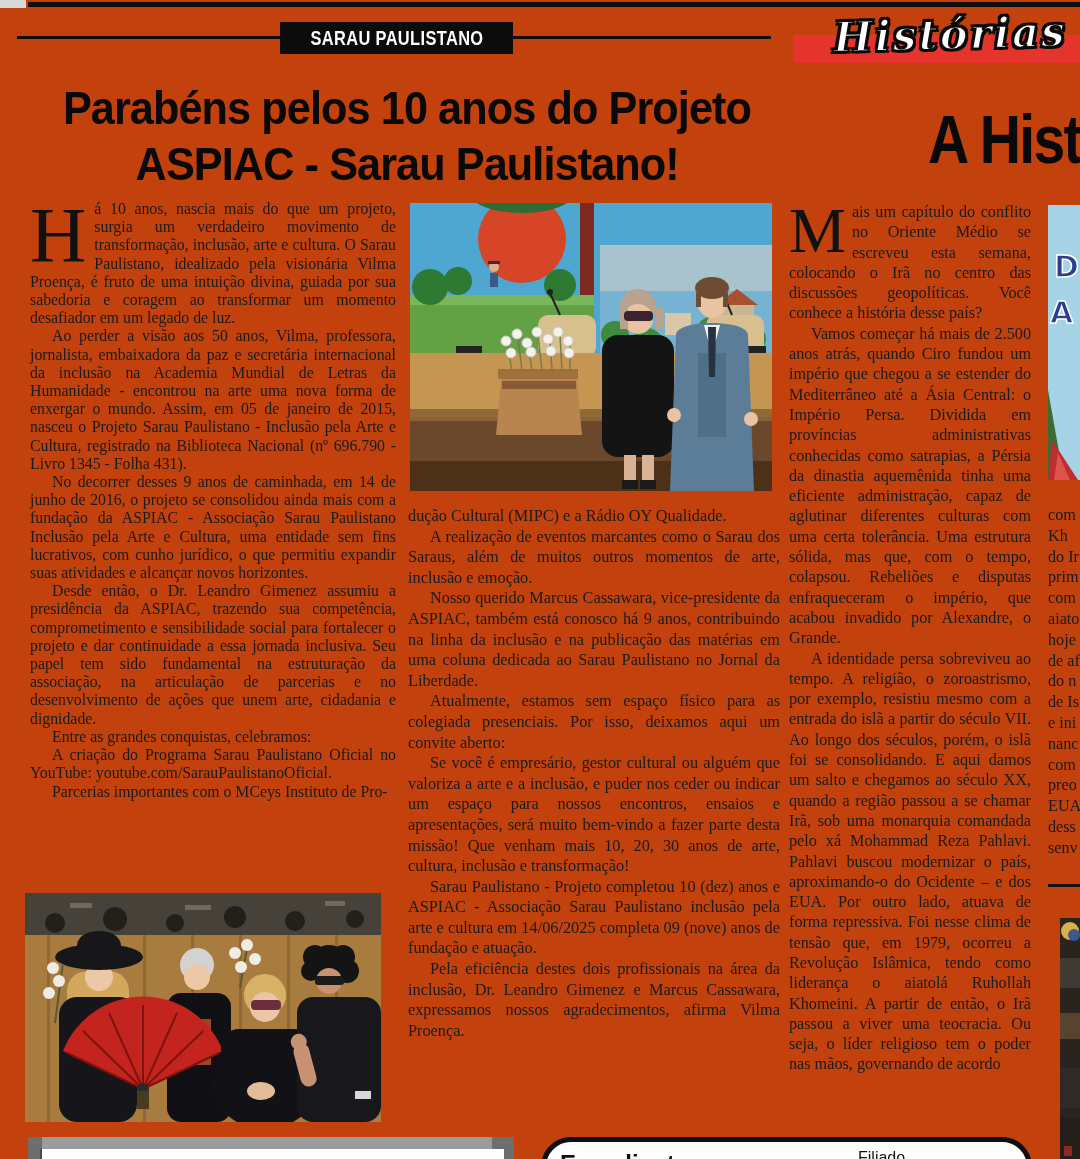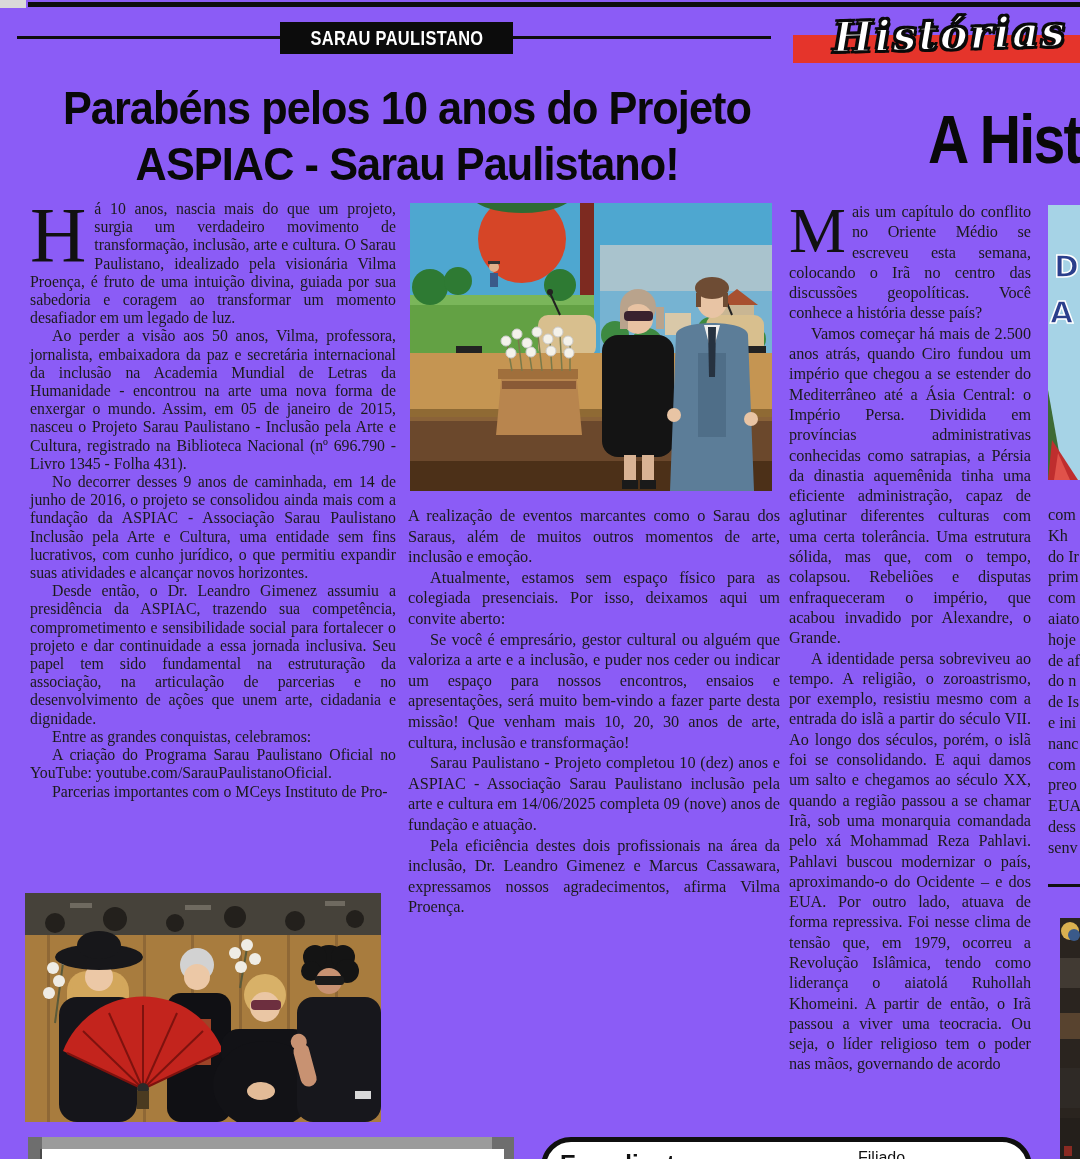--- a/index.html
+++ b/index.html
@@ -1,16 +1,16 @@
 <!DOCTYPE html>
 <html><head>
 <meta charset="utf-8">
 <style>
   html,body{margin:0;padding:0;background:#fff;}
-  .page{position:relative;width:1080px;height:1159px;background:#8b5cf6;overflow:hidden;
+  .page{position:relative;width:1080px;height:1159px;background:#c2410c;overflow:hidden;
         font-family:"Liberation Serif","DejaVu Serif",serif;color:#1b1b1b;}
   .abs{position:absolute;}
 
   
   .top-rule{left:28px;top:2px;width:1052px;height:5px;background:#0e0e0e;}
   .top-corner{left:0;top:0;width:26px;height:8px;background:#d9d9d9;}
 
   
   .kicker-line{left:17px;top:36px;width:754px;height:3px;background:#0e0e0e;}
   .kicker-box{left:280px;top:22px;width:233px;height:32px;background:#0c0c0c;text-align:center;}
@@ -186,21 +186,23 @@
       <ellipse cx="302" cy="85" rx="17" ry="11" fill="#6e4c34"></ellipse>
       <rect x="286" y="90" width="5" height="14" fill="#6e4c34"></rect>
       <rect x="313" y="90" width="5" height="14" fill="#6e4c34"></rect>
       <circle cx="264" cy="212" r="7" fill="#e8c4a4"></circle>
       <circle cx="341" cy="216" r="7" fill="#e8c4a4"></circle>
     </svg>
   </div>
 
   <div class="col col-mid">
     <div class="plist">
+        <p>dução Cultural (MIPC) e a Rádio OY Qualidade.</p>
         <p>A realização de eventos marcantes como o Sarau dos Saraus, além de muitos outros momentos de arte, inclusão e emoção.</p>
+        <p>Nosso querido Marcus Cassawara, vice-presidente da ASPIAC, também está conosco há 9 anos, contribuindo na linha da inclusão e na publicação das matérias em uma coluna dedicada ao Sarau Paulistano no Jornal da Liberdade.</p>
         <p>Atualmente, estamos sem espaço físico para as colegiada presenciais. Por isso, deixamos aqui um convite aberto:</p>
         <p>Se você é empresário, gestor cultural ou alguém que valoriza a arte e a inclusão, e puder nos ceder ou indicar um espaço para nossos encontros, ensaios e apresentações, será muito bem-vindo a fazer parte desta missão! Que venham mais 10, 20, 30 anos de arte, cultura, inclusão e transformação!</p>
         <p>Sarau Paulistano - Projeto completou 10 (dez) anos e ASPIAC - Associação Sarau Paulistano inclusão pela arte e cultura em 14/06/2025 completa 09 (nove) anos de fundação e atuação.</p>
         <p>Pela eficiência destes dois profissionais na área da inclusão, Dr. Leandro Gimenez e Marcus Cassawara, expressamos nossos agradecimentos, afirma Vilma Proença.</p>
       </div>
   </div>
 
   <div class="col col-right">
     <p class="first">
       <span class="dropcap dropcap-m">M</span><span>ais um capítulo do conflito no Oriente Médio se escreveu esta semana, colocando o Irã no centro das discussões geopolíticas. Você conhece a história desse país?</span>

